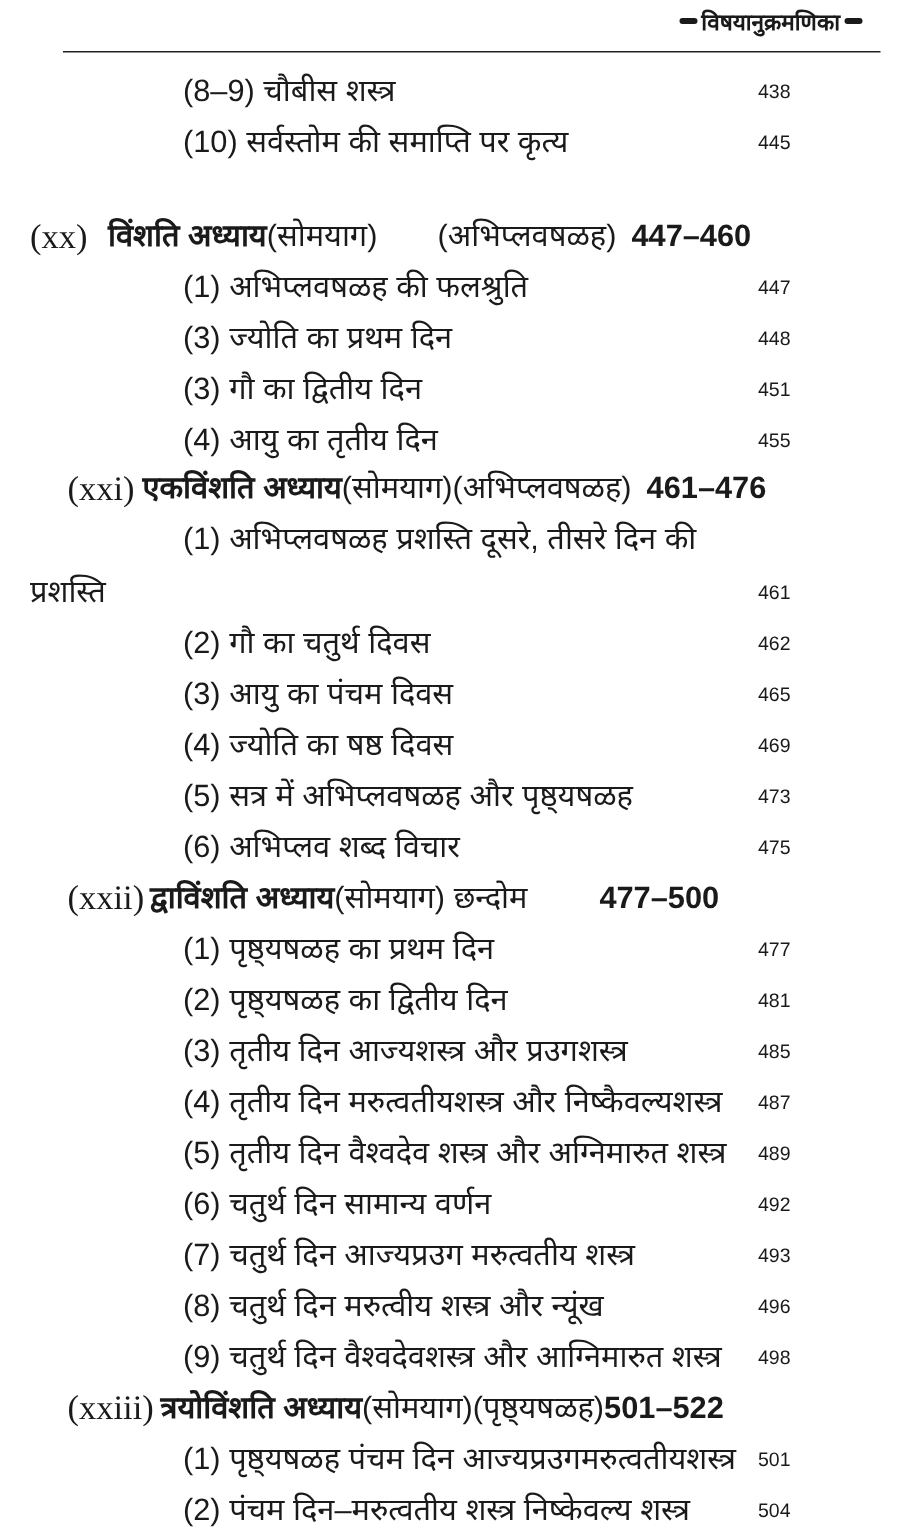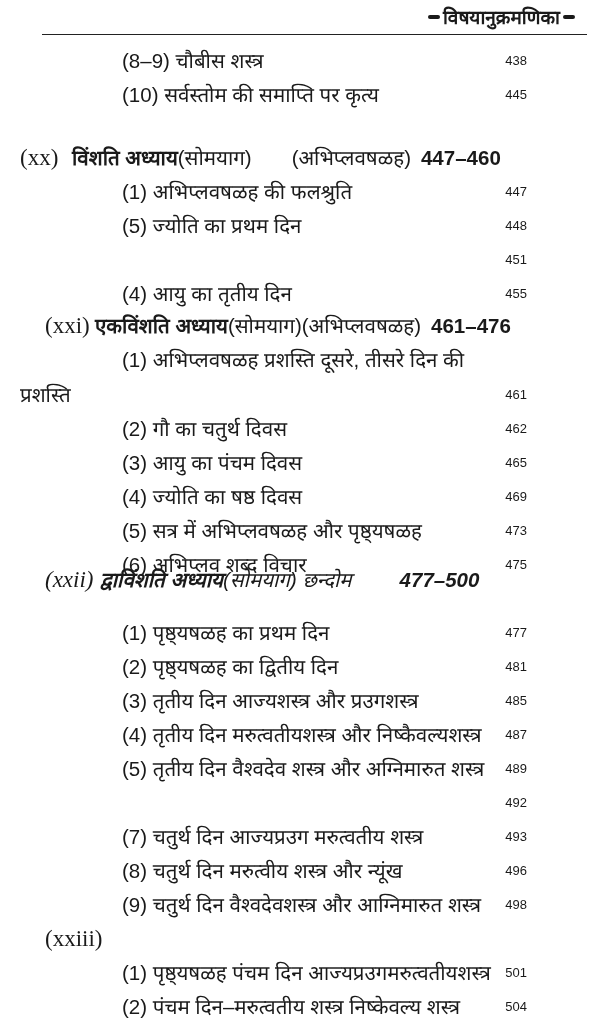--- a/index.html
+++ b/index.html
@@ -3,21 +3,21 @@
 <meta charset="utf-8">
 <style>
   html, body { margin: 0; padding: 0; }
   body {
     width: 600px; height: 1019px; background: #ffffff; color: #1a1a1a;
     font-family: "Liberation Sans", "DejaVu Sans", sans-serif;
     position: relative; overflow: hidden;
   }
   .header {
     position: absolute; top: 4px; right: 22px;
-    font-size: 19px; font-weight: bold; display: flex; align-items: center;
+    font-size: 15px; font-weight: bold; display: flex; align-items: center;
   }
   .header .orn { display: inline-block; width: 12px; height: 4px; background: #1a1a1a; border-radius: 2px; margin: 0 3px; }
   .rule { position: absolute; top: 34px; left: 42px; width: 545px; height: 1px; background: #222; }
   .row {
     position: absolute; left: 0; width: 544px; height: 33px;
     font-size: 20.5px; line-height: 33px; white-space: nowrap;
   }
   .row .num { position: absolute; left: 20px; font-family: "Liberation Serif", serif; font-size: 23px; }
   .row .text { position: absolute; }
   .row .page { position: absolute; right: 17px; font-size: 13px; }
@@ -45,24 +45,25 @@
     </div>
     <div class="row chapter" style="top: 141px;">
       <span class="num" style="left:20px">(xx)</span>
       <span class="text" style="left:72px"><span class="title">विंशति अध्याय</span><span>(सोमयाग)</span><span style="margin-left:40px">(अभिप्लवषळह)</span><span class="pages" style="margin-left:10px">447–460</span></span>
     </div>
     <div class="row" style="top: 175px;">
       <span class="text" style="left:122px">(1) अभिप्लवषळह की फलश्रुति</span>
       <span class="page">447</span>
     </div>
     <div class="row" style="top: 209px;">
-      <span class="text" style="left:122px">(5) ज्योति का प्रथम दिन</span>
+      <span class="text" style="left:122px">(3) ज्योति का प्रथम दिन</span>
       <span class="page">448</span>
     </div>
     <div class="row" style="top: 243px;">
+      <span class="text" style="left:122px">(3) गौ का द्वितीय दिन</span>
       <span class="page">451</span>
     </div>
     <div class="row" style="top: 277px;">
       <span class="text" style="left:122px">(4) आयु का तृतीय दिन</span>
       <span class="page">455</span>
     </div>
     <div class="row chapter" style="top: 309px;">
       <span class="num" style="left:45px">(xxi)</span>
       <span class="text" style="left:95px"><span class="title">एकविंशति अध्याय</span><span>(सोमयाग)(अभिप्लवषळह)</span><span class="pages" style="margin-left:10px">461–476</span></span>
     </div>
@@ -87,21 +88,21 @@
       <span class="page">469</span>
     </div>
     <div class="row" style="top: 514px;">
       <span class="text" style="left:122px">(5) सत्र में अभिप्लवषळह और पृष्ठ्यषळह</span>
       <span class="page">473</span>
     </div>
     <div class="row" style="top: 548px;">
       <span class="text" style="left:122px">(6) अभिप्लव शब्द विचार</span>
       <span class="page">475</span>
     </div>
-    <div class="row chapter" style="top: 563px; font-style: italic;">
+    <div class="row chapter" style="top: 582px;">
       <span class="num" style="left:45px">(xxii)</span>
       <span class="text" style="left:100px"><span class="title">द्वाविंशति अध्याय</span><span>(सोमयाग) छन्दोम</span><span class="pages" style="margin-left:48px">477–500</span></span>
     </div>
     <div class="row" style="top: 616px;">
       <span class="text" style="left:122px">(1) पृष्ठ्यषळह का प्रथम दिन</span>
       <span class="page">477</span>
     </div>
     <div class="row" style="top: 650px;">
       <span class="text" style="left:122px">(2) पृष्ठ्यषळह का द्वितीय दिन</span>
       <span class="page">481</span>
@@ -112,36 +113,38 @@
     </div>
     <div class="row" style="top: 718px;">
       <span class="text" style="left:122px">(4) तृतीय दिन मरुत्वतीयशस्त्र और निष्कैवल्यशस्त्र</span>
       <span class="page">487</span>
     </div>
     <div class="row" style="top: 752px;">
       <span class="text" style="left:122px">(5) तृतीय दिन वैश्वदेव शस्त्र और अग्निमारुत शस्त्र</span>
       <span class="page">489</span>
     </div>
     <div class="row" style="top: 786px;">
+      <span class="text" style="left:122px">(6) चतुर्थ दिन सामान्य वर्णन</span>
       <span class="page">492</span>
     </div>
     <div class="row" style="top: 820px;">
       <span class="text" style="left:122px">(7) चतुर्थ दिन आज्यप्रउग मरुत्वतीय शस्त्र</span>
       <span class="page">493</span>
     </div>
     <div class="row" style="top: 854px;">
       <span class="text" style="left:122px">(8) चतुर्थ दिन मरुत्वीय शस्त्र और न्यूंख</span>
       <span class="page">496</span>
     </div>
     <div class="row" style="top: 888px;">
       <span class="text" style="left:122px">(9) चतुर्थ दिन वैश्वदेवशस्त्र और आग्निमारुत शस्त्र</span>
       <span class="page">498</span>
     </div>
     <div class="row chapter" style="top: 922px; text-align: right;">
       <span class="num" style="left:45px">(xxiii)</span>
+      <span class="text" style="left:107px"><span class="title">त्रयोविंशति अध्याय</span><span>(सोमयाग)(पृष्ठ्यषळह)</span><span class="pages" style="margin-left:0px">501–522</span></span>
     </div>
     <div class="row" style="top: 956px;">
       <span class="text" style="left:122px">(1) पृष्ठ्यषळह पंचम दिन आज्यप्रउगमरुत्वतीयशस्त्र</span>
       <span class="page">501</span>
     </div>
     <div class="row" style="top: 990px;">
       <span class="text" style="left:122px">(2) पंचम दिन–मरुत्वतीय शस्त्र निष्केवल्य शस्त्र</span>
       <span class="page">504</span>
     </div>
   </div>

